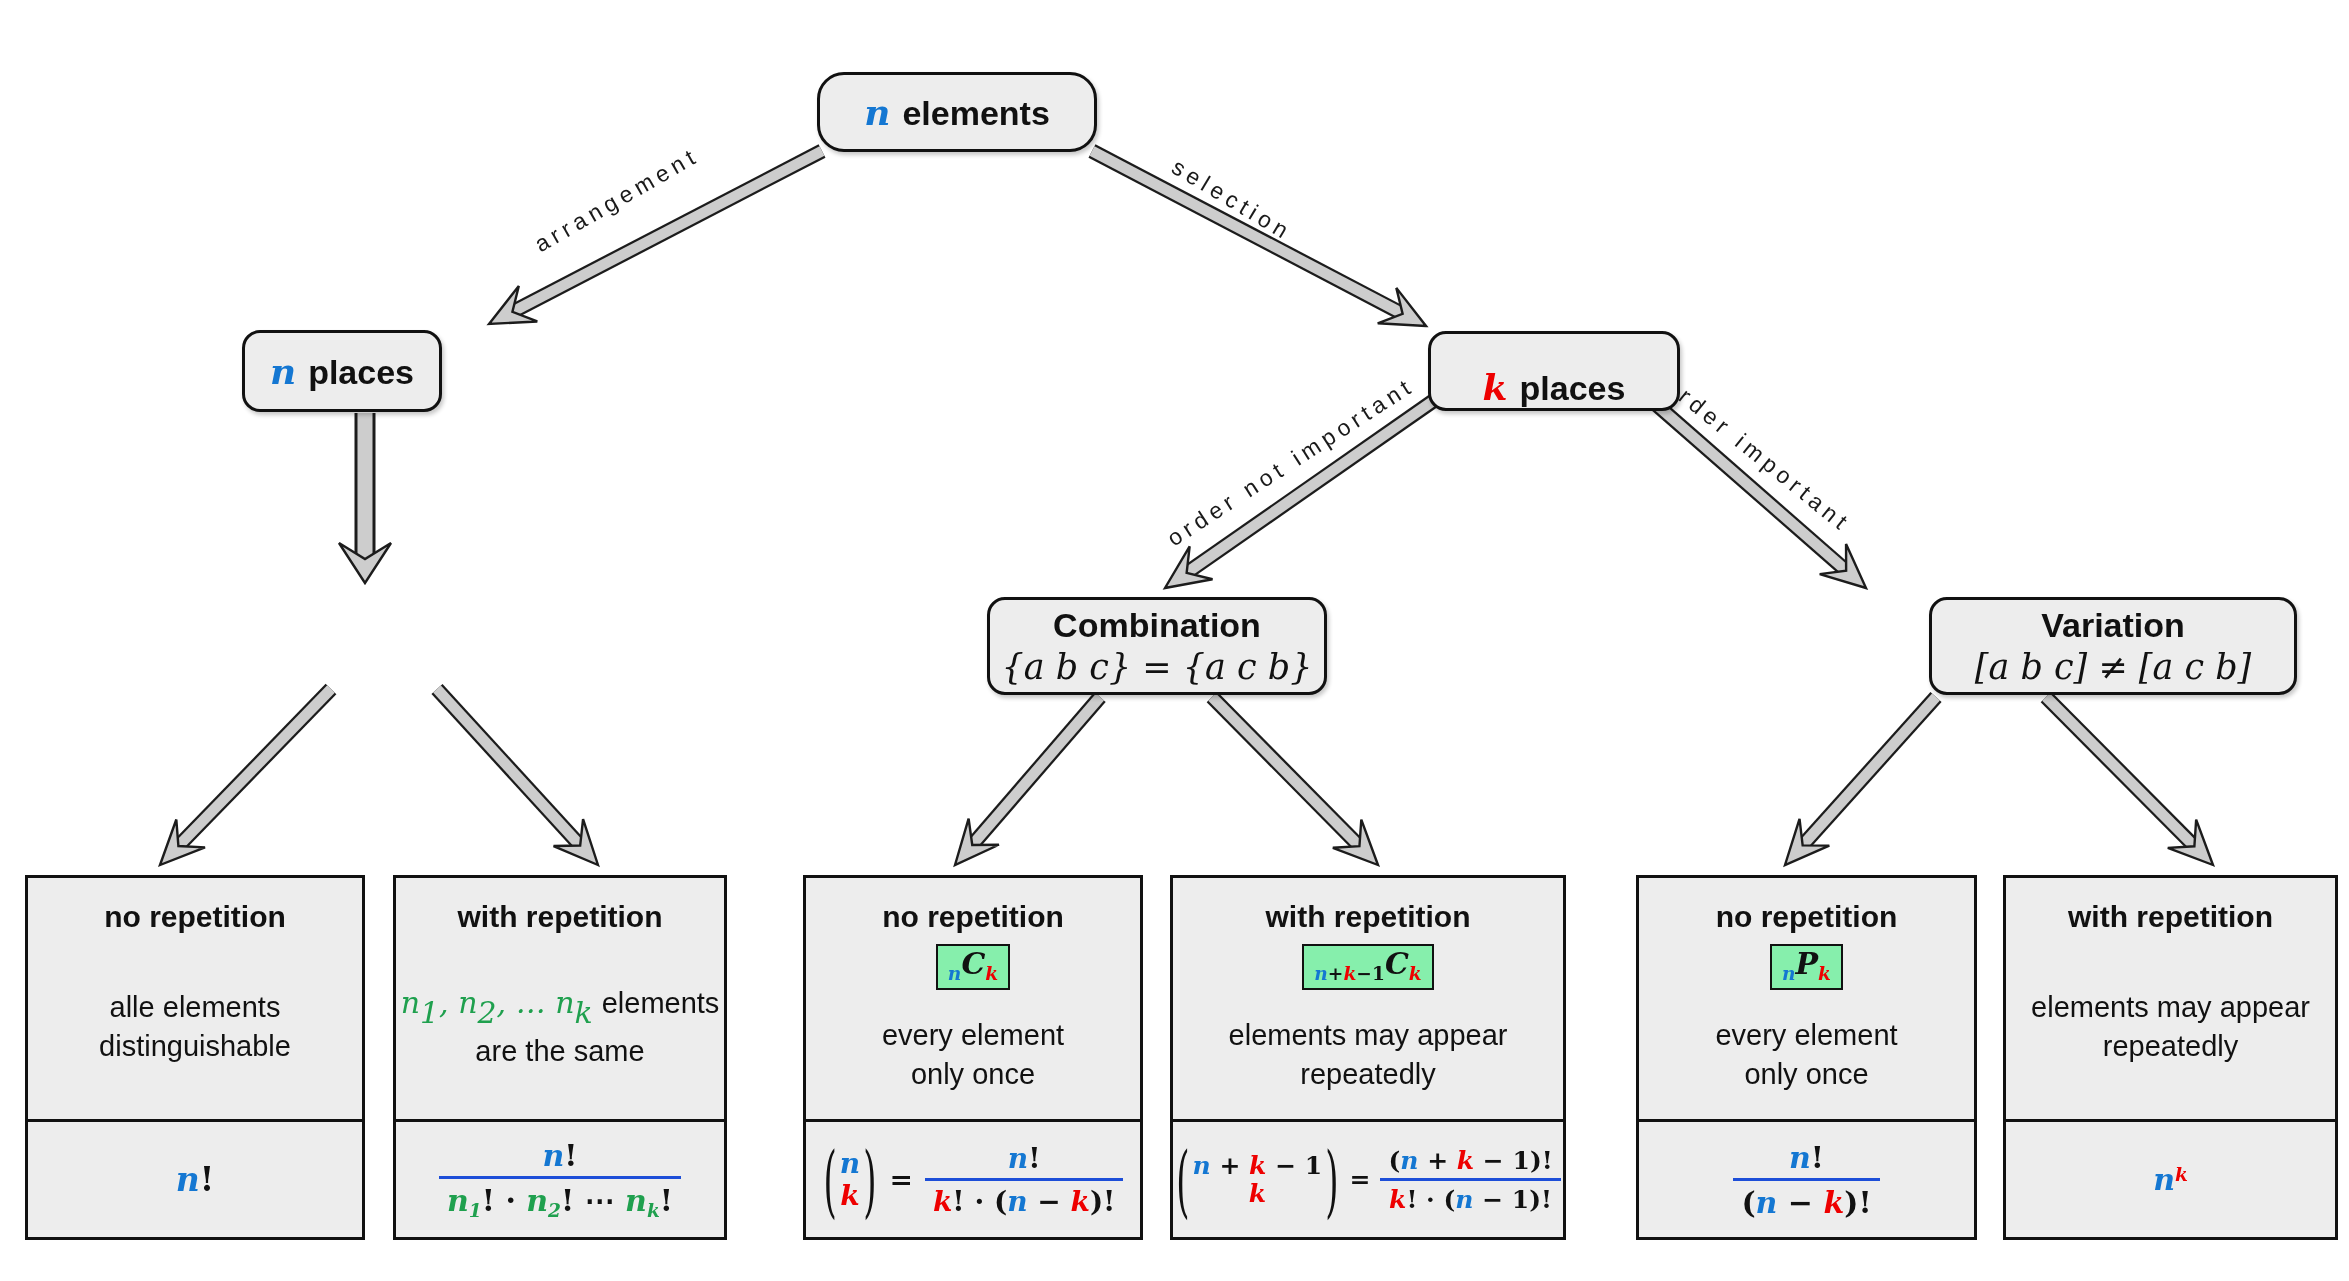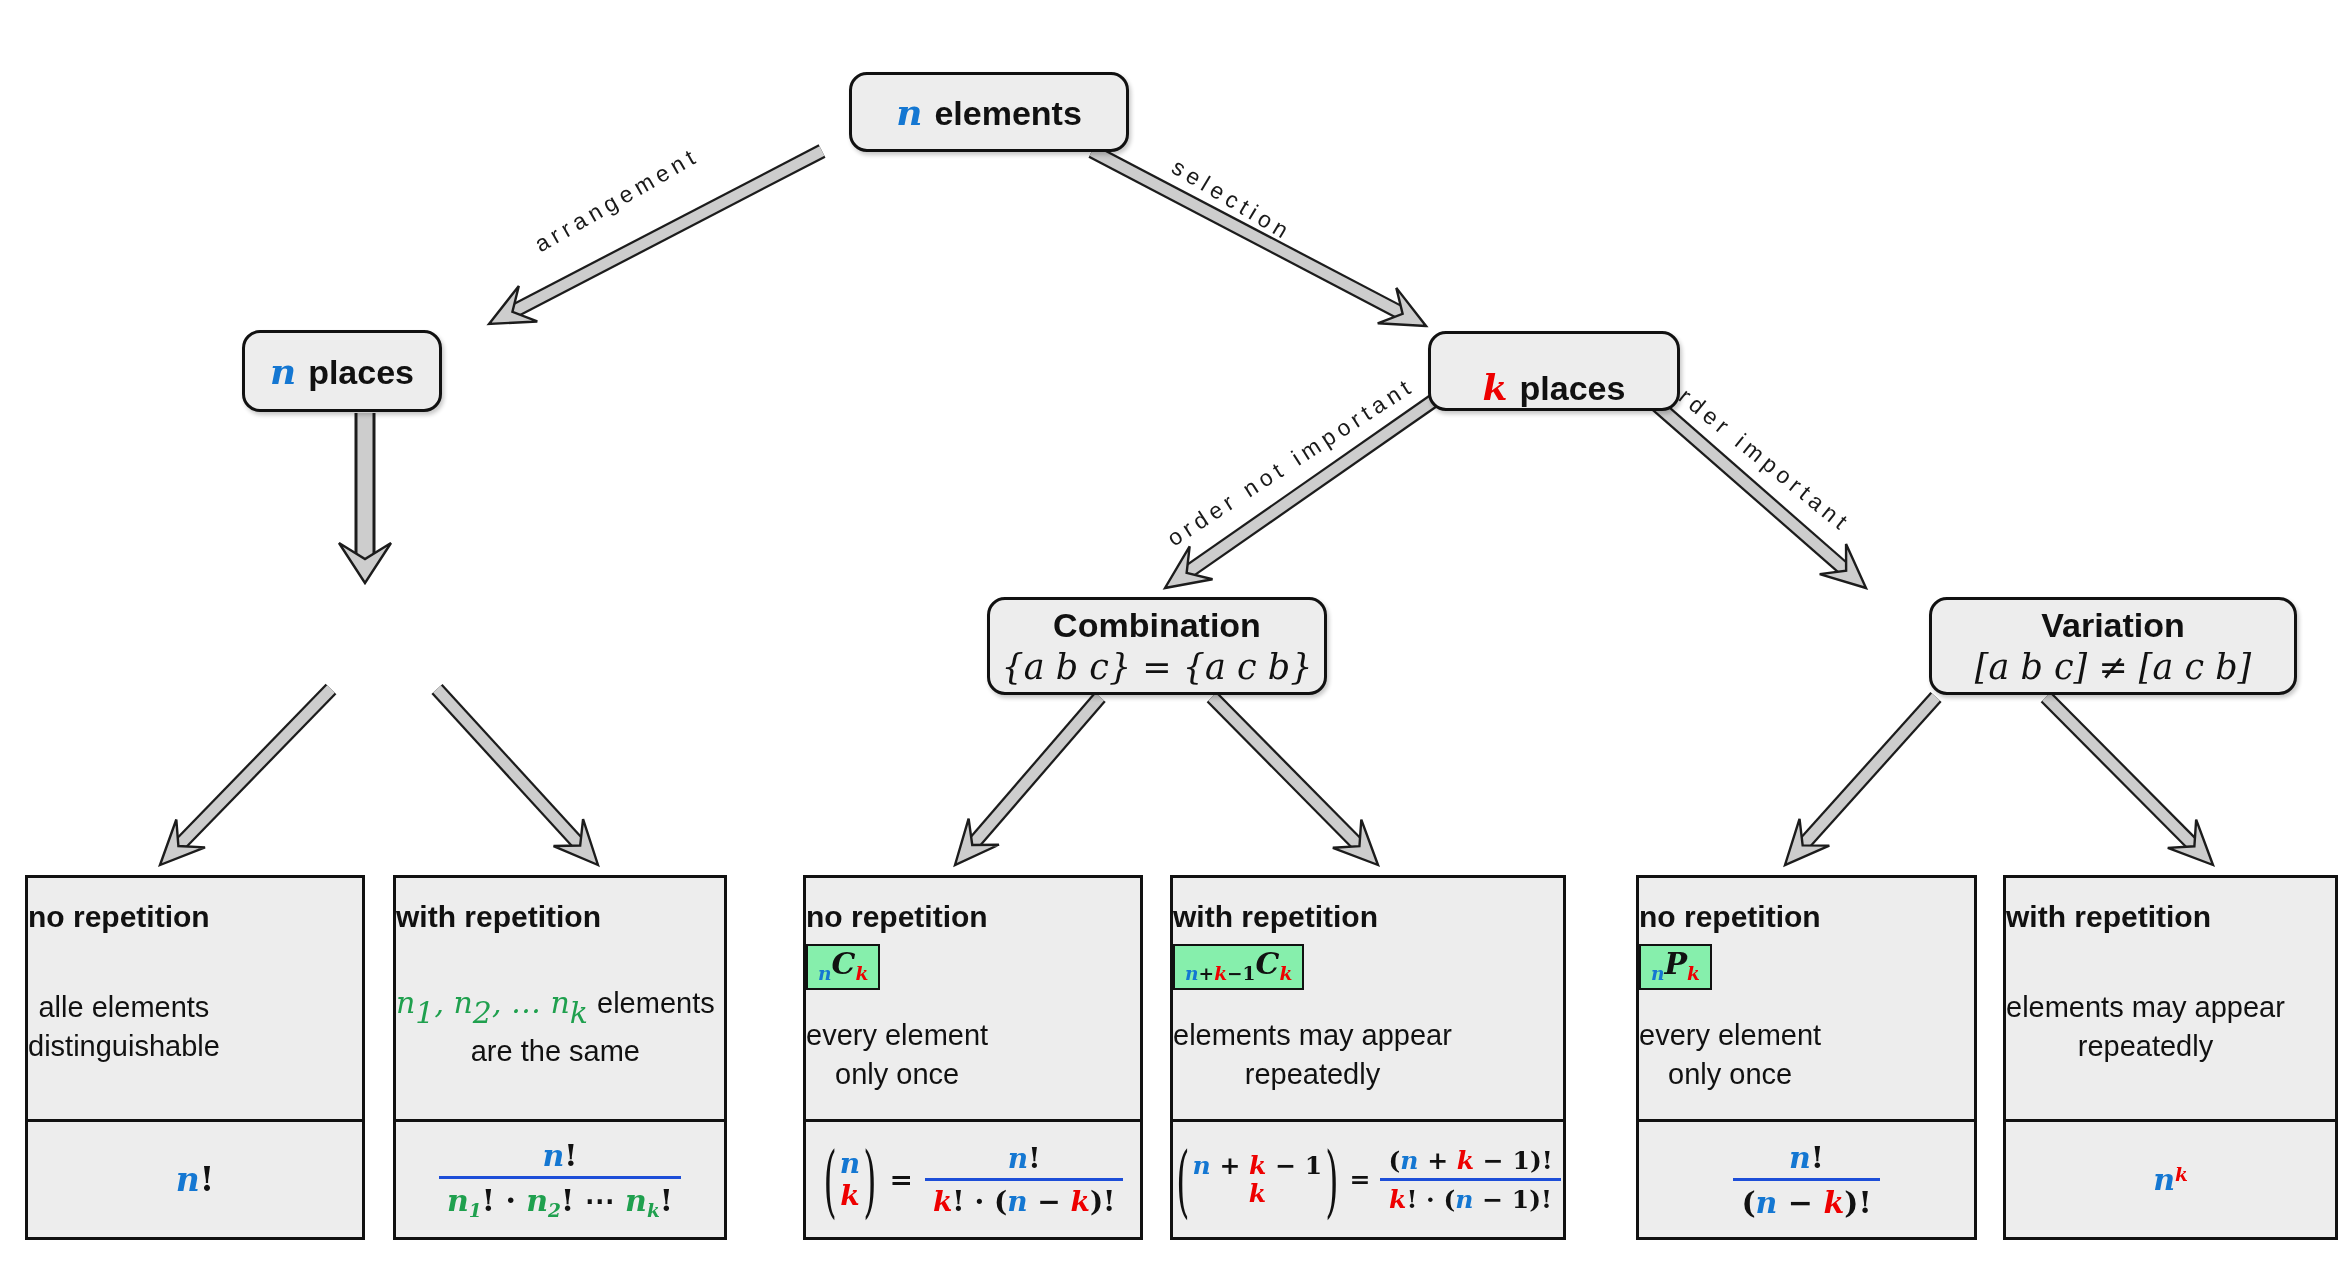--- a/index.html
+++ b/index.html
@@ -23,21 +23,21 @@
   sub.s,sup.s{font-size:0.62em;}
   sub.s{vertical-align:-0.32em;}
   sup.s{vertical-align:0.5em;}
 
   
   .edge-label{position:absolute;font-size:23px;letter-spacing:5px;color:#1a1a1a;white-space:nowrap;}
 
   
   .leaf{position:absolute;top:875px;height:365px;box-sizing:border-box;background:#ededed;border:3px solid #111;
         display:flex;flex-direction:column;}
-  .leaf-top{flex:1;display:flex;flex-direction:column;align-items:flex-start;padding-top:22px;box-sizing:border-box;}
+  .leaf-top{flex:1;display:flex;flex-direction:column;align-items:center;padding-top:22px;box-sizing:border-box;}
   .leaf-title{font-weight:700;font-size:30px;}
   .badge{margin-top:10px;border:2px solid #111;padding:1px 10px 4px;background:#86efac;font-size:30px;line-height:1.1;}
   .desc{margin:auto 0;text-align:center;font-size:29px;line-height:1.32;}
   .desc .mi{font-size:30px;}
   .leaf-formula{height:118px;box-sizing:border-box;border-top:3px solid #111;
                 display:flex;align-items:center;justify-content:center;font-size:30px;}
   .formula-row{display:flex;align-items:center;justify-content:center;gap:8px;}
   .frac{display:inline-block;text-align:center;vertical-align:middle;}
   .frac .num{padding:0 8px 3px;}
   .frac .den{border-top:3px solid #1d4ed8;padding:4px 8px 0;}
@@ -112,21 +112,21 @@
         <line x1="2046" y1="697" x2="2195.9391724563893" y2="847.8370118124154" stroke="#cdcdcd" stroke-width="10.5"></line>
         <polygon points="2213,865 2167.7960257987365,847.8944244057229 2194.3881881342427,846.2767401589987 2196.1646013154054,819.6947094576058" fill="#cdcdcd" stroke="#1c1c1c" stroke-width="2.4" stroke-linejoin="miter"></polygon>
       </g>
     </svg>
 
   <div class="edge-label" style="left:617px;top:200px;transform:translate(-50%,-50%) rotate(-30deg);">arrangement</div>
   <div class="edge-label" style="left:1232px;top:200px;transform:translate(-50%,-50%) rotate(31deg);">selection</div>
   <div class="edge-label" style="left:1291px;top:462px;transform:translate(-50%,-50%) rotate(-33deg);">order not important</div>
   <div class="edge-label" style="left:1758px;top:455px;transform:translate(-50%,-50%) rotate(39deg);">order important</div>
 
-  <div class="node" style="left:849px;top:72px;width:280px;height:80px;">
+  <div class="node" style="left:817px;top:72px;width:280px;height:80px;border-radius:27px;">
     <div class="node-title">
       <span class="m blue nsym">n</span><span>elements</span>
     </div>
   </div>
 
   <div class="node" style="left:242px;top:330px;width:200px;height:82px;">
     <div class="node-title">
       <span class="m blue nsym">n</span><span>places</span>
     </div>
   </div>

